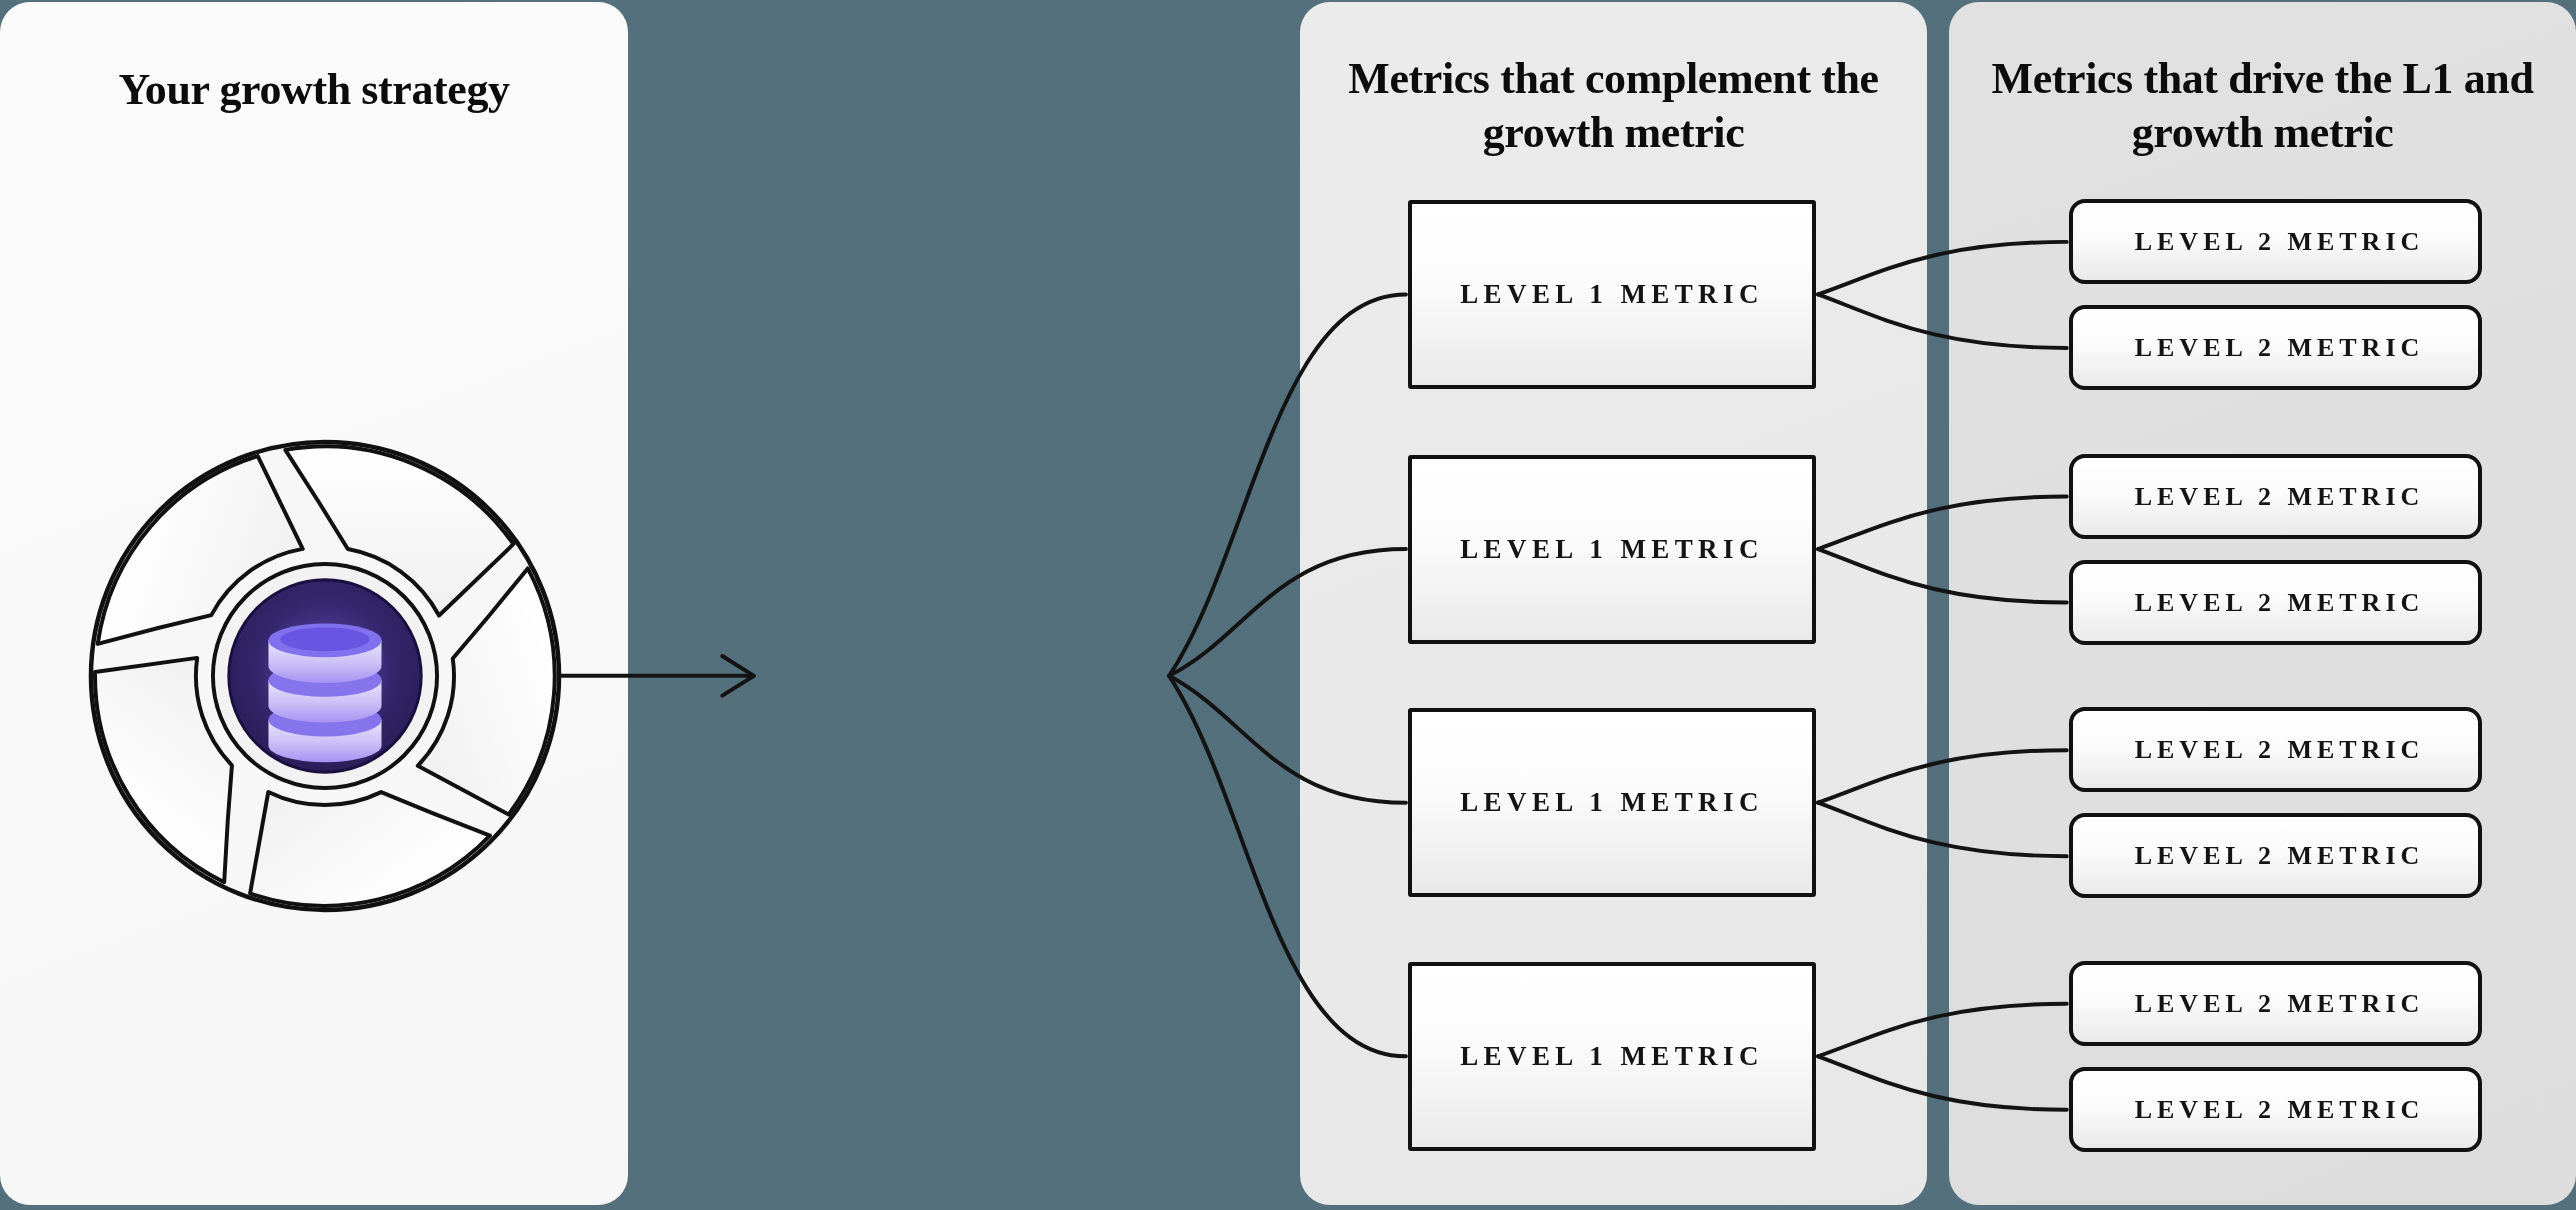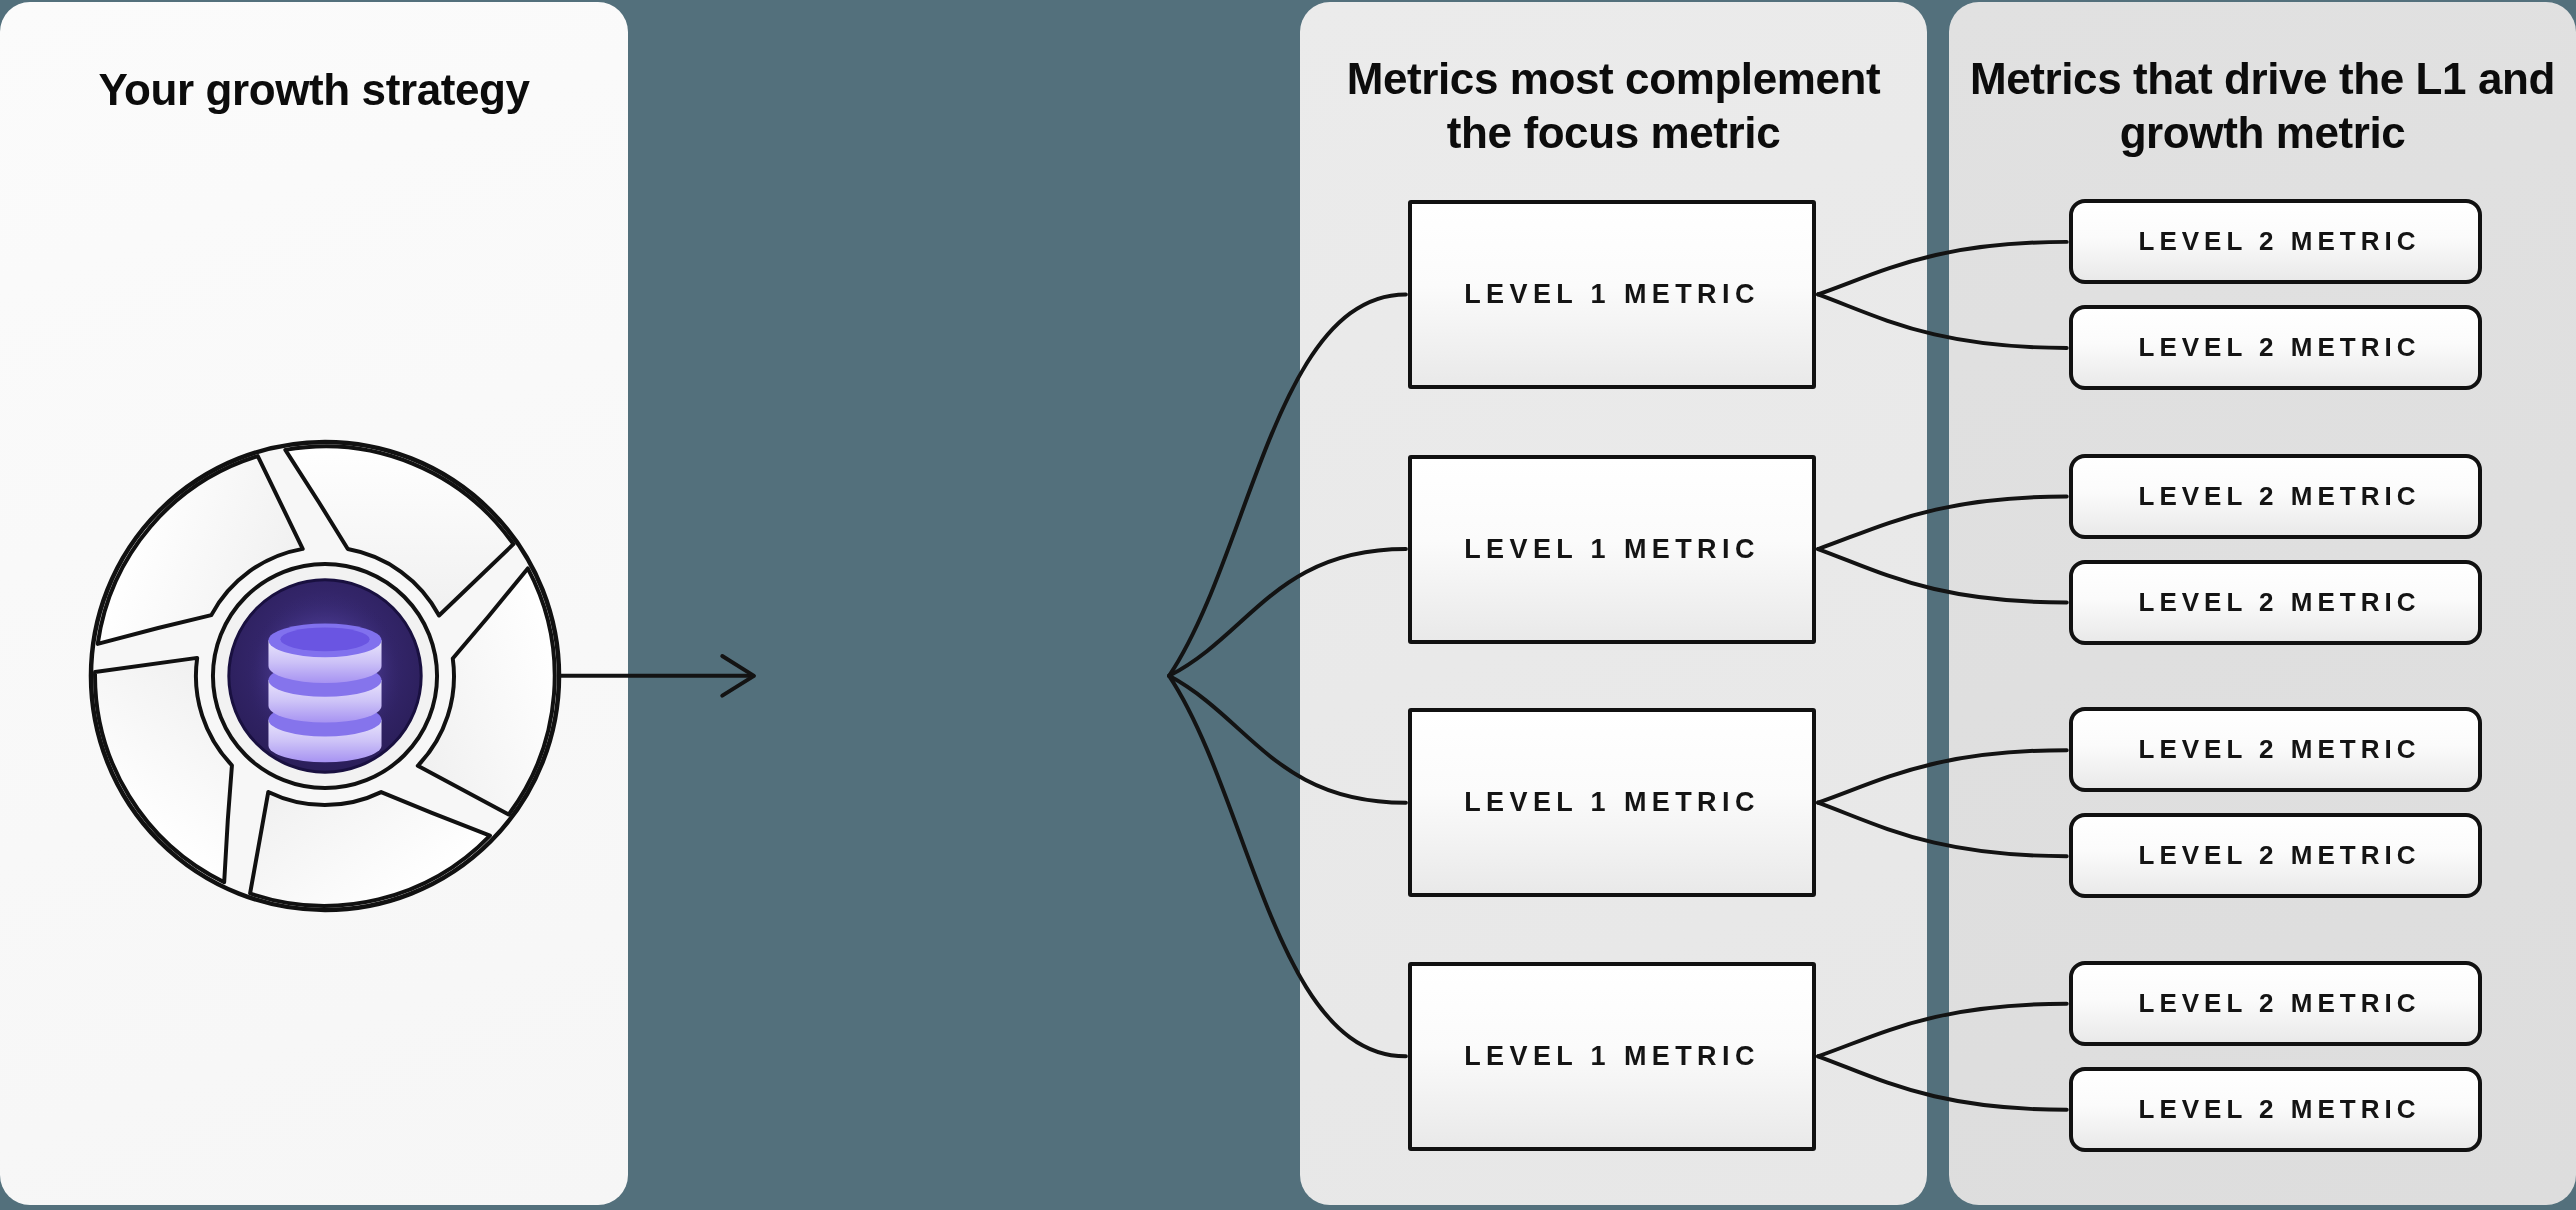--- a/index.html
+++ b/index.html
@@ -2,21 +2,21 @@
 <html><head>
 <meta charset="utf-8">
 <style>
   html,body{margin:0;padding:0;}
   body{
     width:2576px;height:1211px;
     font-family:"Liberation Sans","DejaVu Sans",sans-serif;
     background:#53707c;
     overflow:hidden;
   }
-  #canvas{position:relative;width:2576px;height:905px;background:#53707c;}
+  #canvas{position:relative;width:2576px;height:905px;background:#53707c;font-family:Liberation Serif, serif;}
 
   .panel{position:absolute;top:2px;height:1203px;border-radius:30px;}
   .panel-1{left:0;width:628px;background:linear-gradient(160deg,#fbfbfb,#f6f6f6);}
   .panel-2{left:650px;width:628px;background:linear-gradient(160deg,#f4f4f4,#efefef);}
   .panel-3{left:1300px;width:627px;background:linear-gradient(160deg,#ebebeb,#e7e7e7);}
   .panel-4{left:1949px;width:627px;background:linear-gradient(160deg,#e1e1e1,#dddddd);}
 
   .panel-title{
     margin:50px auto 0 auto;
     text-align:center;
@@ -60,21 +60,21 @@
 <body>
 
 <div id="canvas">
 
   <section class="panel panel-1">
     <h2 class="panel-title">Your growth strategy</h2>
   </section>
 
 
   <section class="panel panel-3">
-    <h2 class="panel-title">Metrics most complement the focus metric</h2>
+    <h2 class="panel-title">Metrics that complement the growth metric</h2>
   </section>
 
   <section class="panel panel-4">
     <h2 class="panel-title">Metrics that drive the L1 and growth metric</h2>
   </section>
 
   <svg id="flywheel" width="476" height="476" viewBox="-240 -240 480 480" aria-hidden="true">
     <defs>
       <linearGradient id="bladeGrad" x1="0" y1="0" x2="0" y2="1">
         <stop offset="0" stop-color="#ffffff"></stop>

